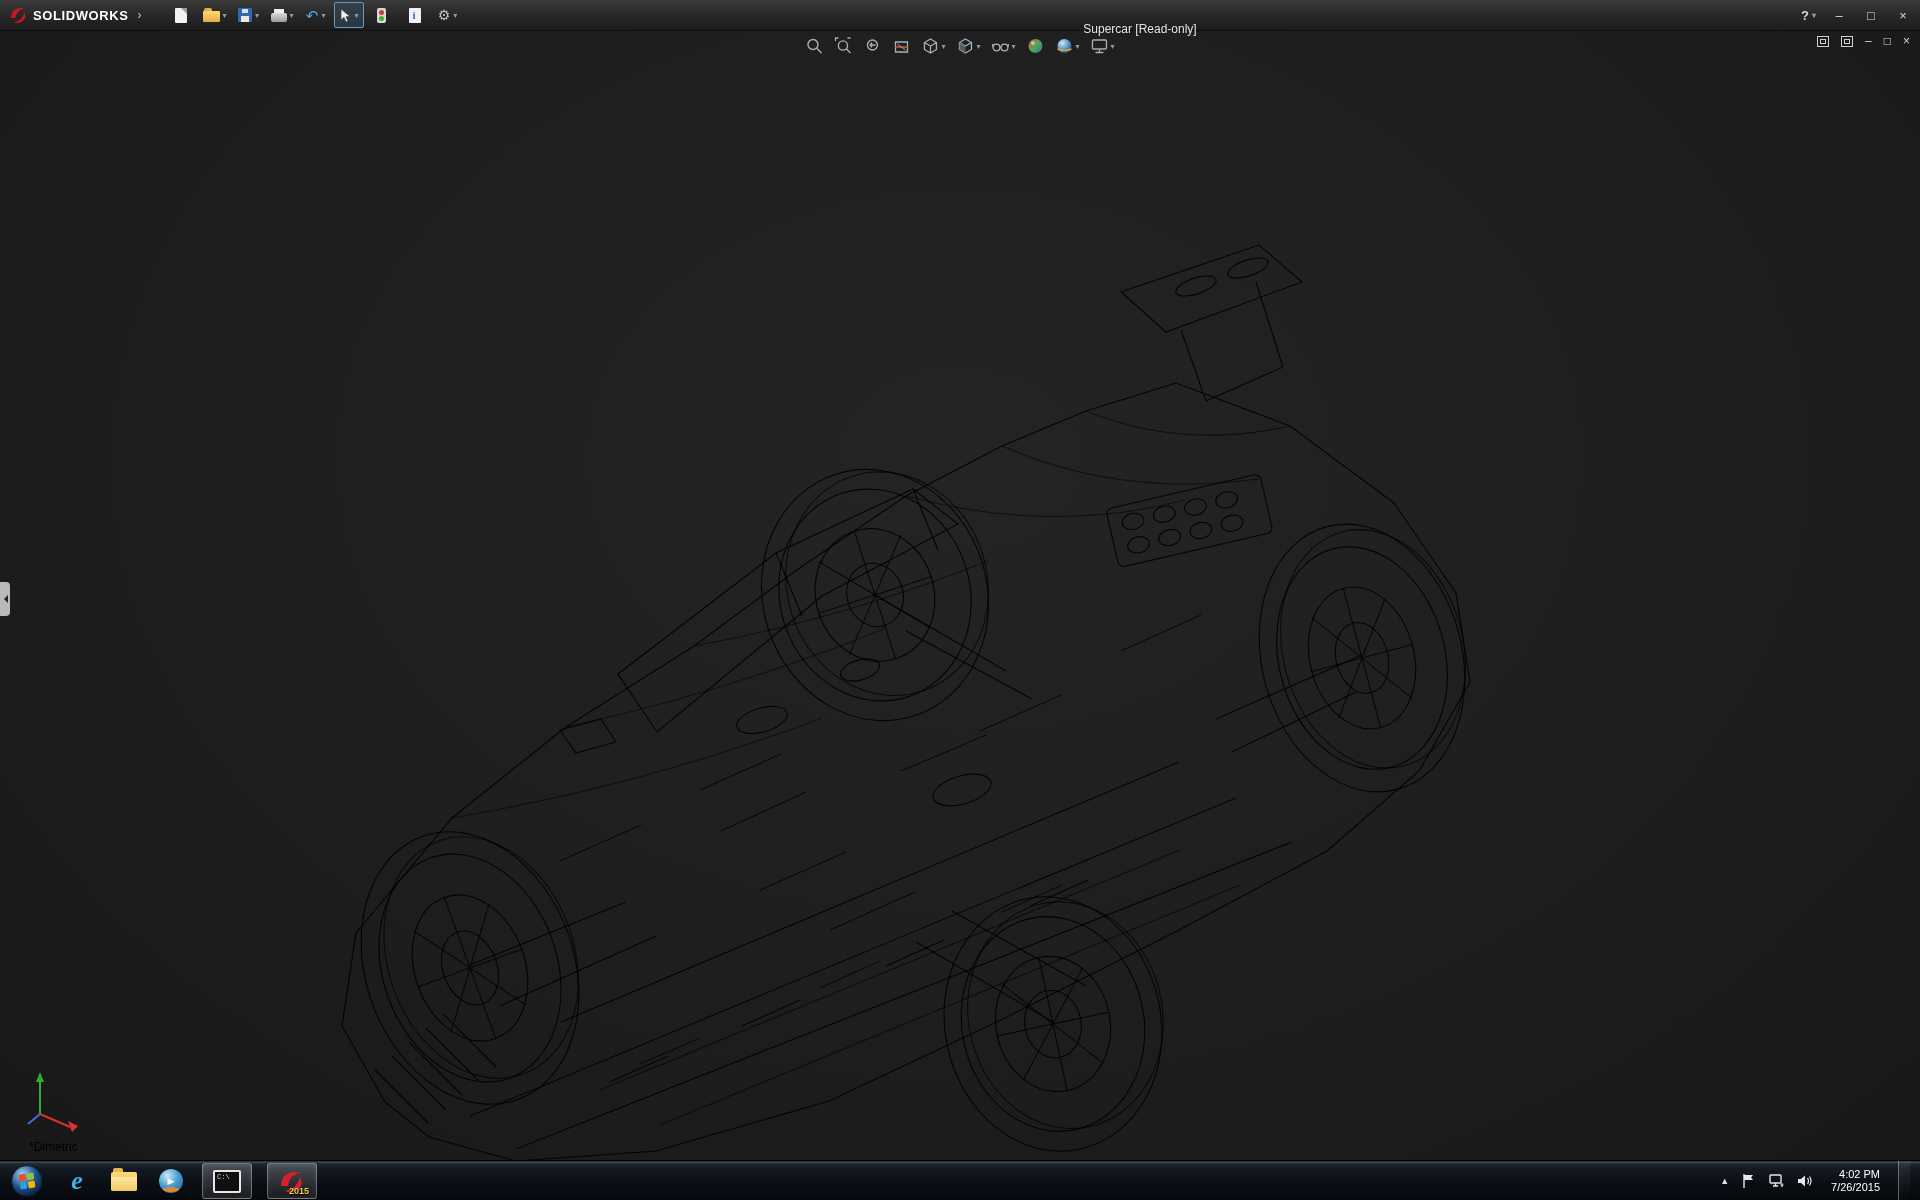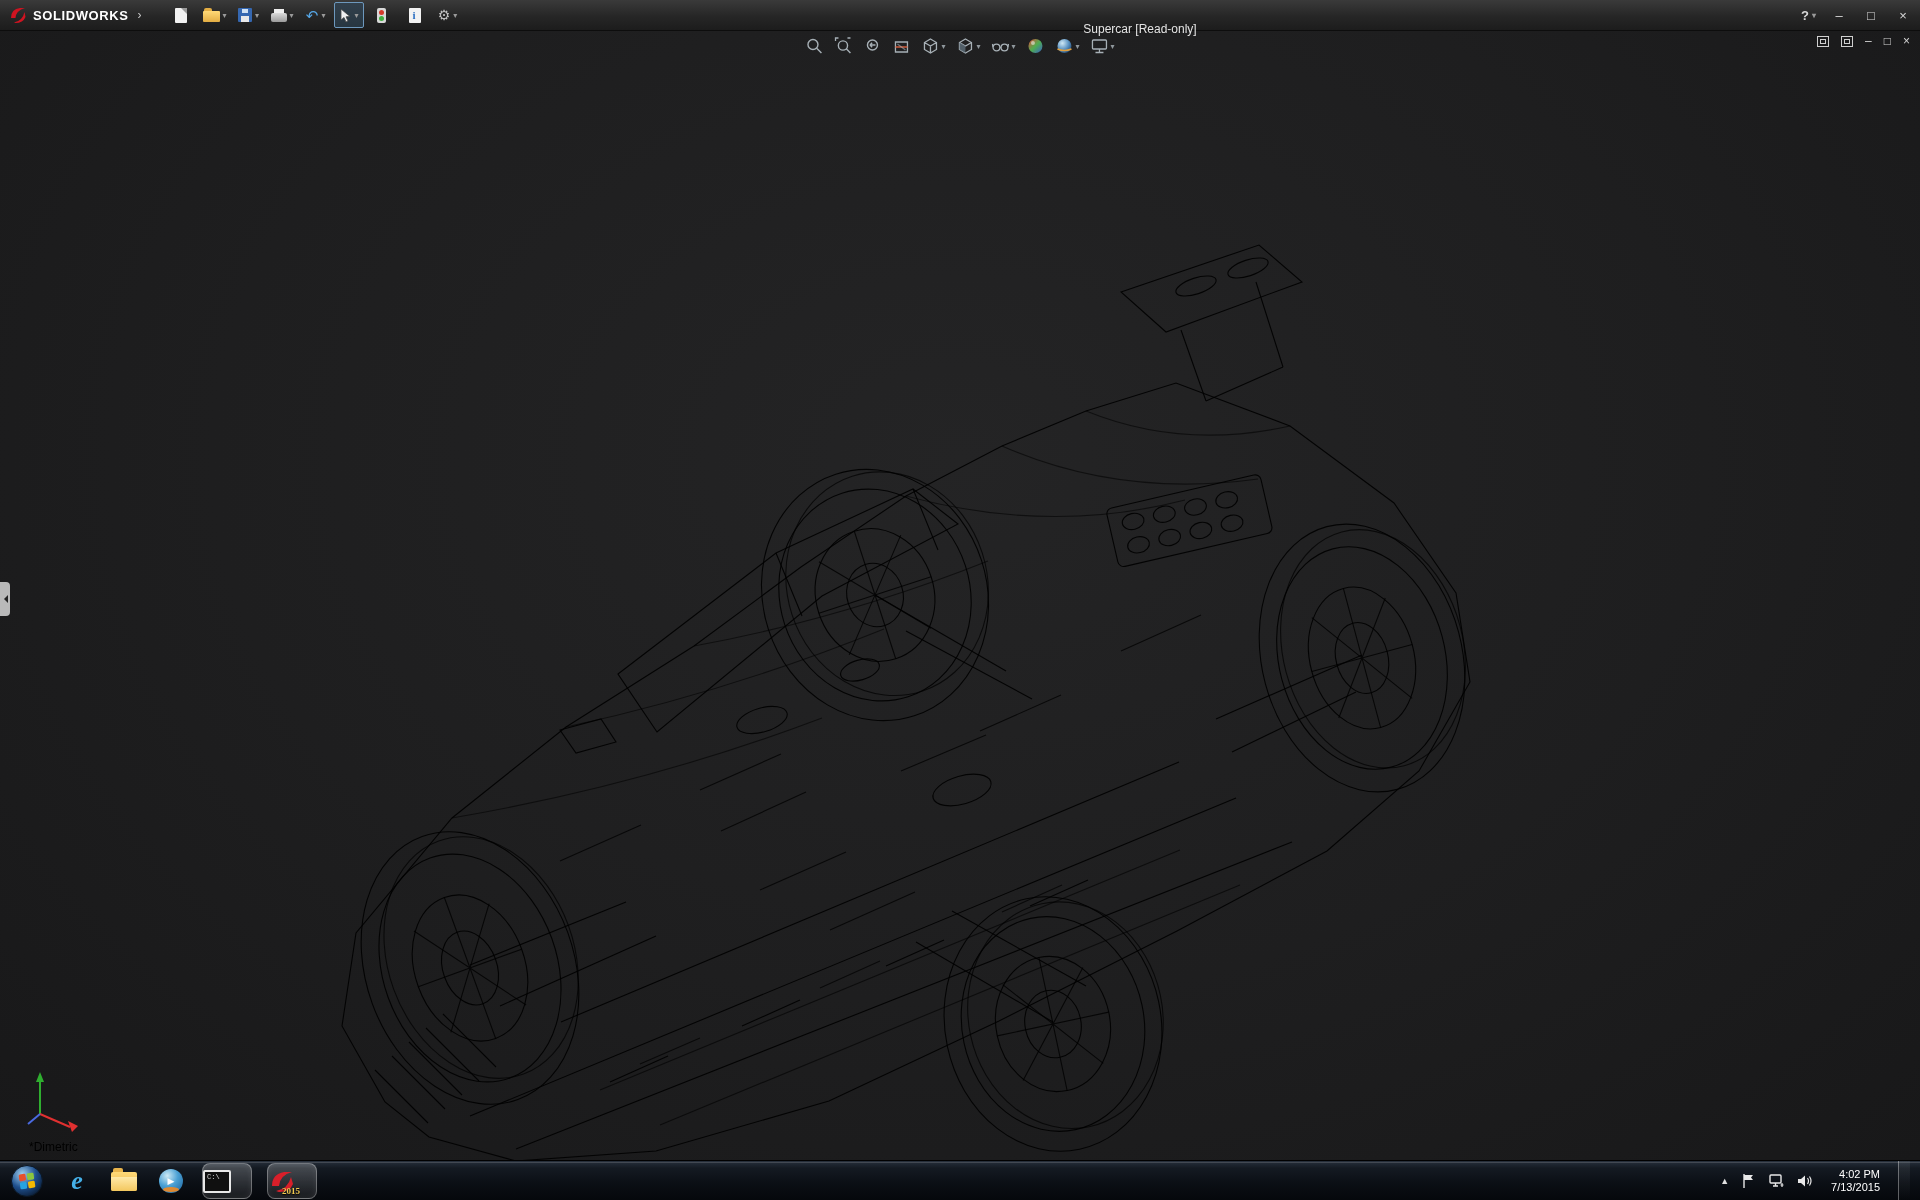--- a/index.html
+++ b/index.html
@@ -70,23 +70,23 @@
   .view-label{position:absolute;left:29px;top:1110px;color:#000;font-size:12px;}
 
   
   .taskbar{position:absolute;left:0;top:1160px;width:1920px;height:40px;
     background:linear-gradient(180deg,#27303c 0%,#141a22 18%,#0b0f15 55%,#05070b 100%);
     border-top:1px solid #000;display:flex;align-items:center;z-index:50;}
   .taskbar::before{content:"";position:absolute;left:0;top:1px;width:100%;height:1px;background:rgba(255,255,255,.14);}
   .tk-items{display:flex;align-items:center;gap:15px;padding-left:8px;}
   .orb{width:38px;height:38px;display:flex;align-items:center;justify-content:center;}
   .tk-icon{width:32px;height:34px;display:flex;align-items:center;justify-content:center;}
-  .tk-btn{width:48px;height:34px;display:flex;align-items:center;border-radius:8px;
+  .tk-btn{width:48px;height:34px;display:flex;align-items:center;justify-content:center;border-radius:3px;
     border:1px solid rgba(255,255,255,.32);background:linear-gradient(rgba(255,255,255,.13),rgba(255,255,255,.04));
-    box-shadow:inset 0 0 6px rgba(255,255,255,.08);font-family:Liberation Serif, serif;}
+    box-shadow:inset 0 0 6px rgba(255,255,255,.08);}
   .tk-btn.active{background:linear-gradient(rgba(255,255,255,.22),rgba(255,255,255,.07));}
   .ie-e{color:#45b0e8;font-size:26px;font-weight:bold;font-style:italic;font-family:"Liberation Serif",serif;line-height:26px;}
   .folder-big{width:26px;height:19px;background:linear-gradient(#ffd977,#e8b44c);border-radius:2px;position:relative;}
   .folder-big::before{content:"";position:absolute;top:-4px;left:2px;width:10px;height:4px;background:#e8b44c;border-radius:2px 2px 0 0;}
   .folder-big::after{content:"";position:absolute;left:0;top:5px;right:0;bottom:0;background:linear-gradient(#ffe9a8,#f3c75e);border-radius:0 0 2px 2px;}
   .wmp{width:24px;height:24px;border-radius:50%;background:radial-gradient(circle at 35% 28%,#cdeaf5 0%,#4aa0d4 45%,#1a5d96 100%);position:relative;display:flex;align-items:center;justify-content:center;}
   .wmp::before{content:"▶";color:#fff;font-size:9px;}
   .wmp::after{content:"";position:absolute;bottom:1px;left:4px;width:16px;height:5px;background:#f08a24;border-radius:50%;opacity:.9;}
   .cmd-ic{width:24px;height:19px;background:#101010;border:2px solid #e8e8e8;border-radius:2px;position:relative;}
   .cmd-ic::after{content:"C:\\";position:absolute;left:2px;top:1px;color:#ddd;font-size:7px;font-family:"Liberation Mono",monospace;}
@@ -385,19 +385,19 @@
           </svg>
       </span>
       <span class="tray-ic">
         <svg width="16" height="14" viewBox="0 0 16 14">
             <path d="M1 5 H4 L8 1.5 V12.5 L4 9 H1 Z" fill="#e8e8e8"></path>
             <path d="M10.5 4 Q12.5 7 10.5 10 M12.5 2.5 Q15.5 7 12.5 11.5" stroke="#e8e8e8" stroke-width="1.2" fill="none"></path>
           </svg>
       </span>
       <div class="clock">
         <div>4:02 PM</div>
-        <div>7/13/2015</div>
+        <div>7/26/2015</div>
       </div>
       <div class="show-desktop"></div>
     </div>
   </div>
 
 </div>
 
 </body></html>

